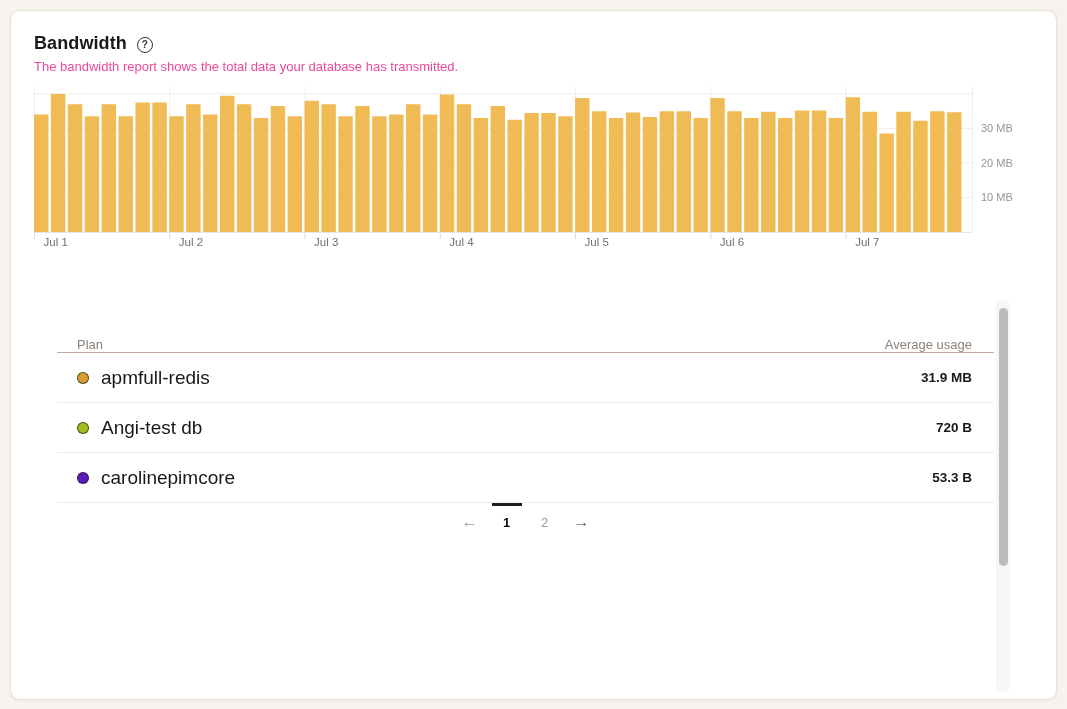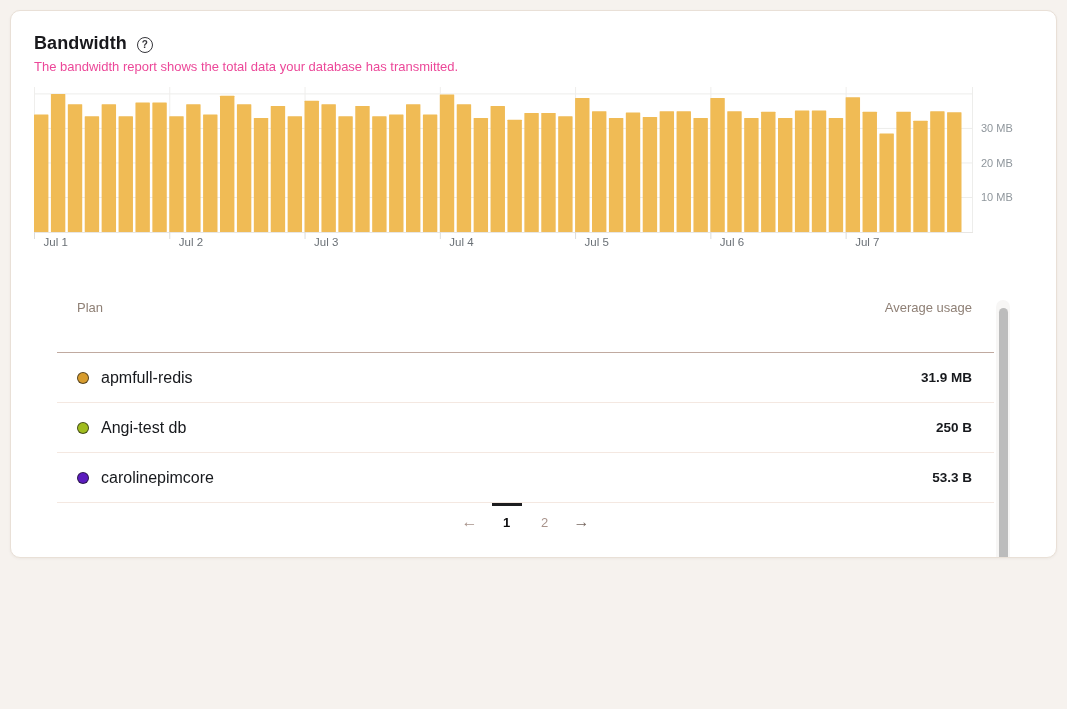--- a/index.html
+++ b/index.html
@@ -4,21 +4,21 @@
 <style>
   * { margin:0; padding:0; box-sizing:border-box; }
   html,body { width:1067px; height:709px; }
   body {
     font-family:"Liberation Sans", sans-serif;
     background:#f6f2ee;
     position:relative;
     overflow:hidden;
   }
   .card {
-    position:absolute; left:10px; top:10px; width:1047px; height:548px;
+    position:absolute; left:10px; top:10px; width:1047px; height:690px;
     background:#ffffff;
     border:1px solid #e9e0d7;
     border-radius:10px;
     box-shadow:0 1px 3px rgba(60,40,20,.05);
     overflow:hidden;
   }
   .card-inner { padding:22px 23px 0 23px; }
 
   
   .title-row { display:flex; align-items:center; gap:10px; }
@@ -31,37 +31,37 @@
   .subtitle { margin-top:5px; font-size:13px; color:#ec4899; }
 
   
   .chart-block { margin-top:13px; }
   .chart-block svg { display:block; }
 
   
   .table-wrap { position:relative; margin:51px 23px 0 23px; height:392px; }
   .table-area { margin-right:16px; }
   .thead {
-    display:flex; align-items:flex-start; height:53px;
+    display:flex; align-items:flex-end; height:53px;
     border-bottom:1px solid #c0aaa0;
     font-size:13px; color:#8f8076;
   }
   .th-plan { padding-left:20px; }
   .th-usage { margin-left:auto; padding-right:22px; }
   .trow {
     display:flex; align-items:center; height:50px;
     border-bottom:1px solid #f4e8e1;
     cursor:pointer;
   }
   .dot {
     width:12px; height:12px; border-radius:50%;
     border:1.5px solid rgba(20,20,20,.65);
     margin-left:20px; margin-right:12px; flex:0 0 auto;
   }
-  .row-name { font-size:16px; color:#17191d; }
+  .row-name { font-size:19px; color:#17191d; }
   .row-value { margin-left:auto; padding-right:22px; font-size:13.5px; color:#17191d;font-weight:bold; }
 
   
   .pagination {
     position:relative; height:38px;
     display:flex; align-items:center; justify-content:center; gap:10px;
   }
   .page-arrow {
     width:26px; height:26px; display:flex; align-items:center; justify-content:center;
     font-size:16px; cursor:pointer; background:none; border:none;
@@ -205,21 +205,21 @@
 
             <div class="trow">
               <span class="dot" style="background: rgb(215, 156, 46);"></span>
               <span class="row-name">apmfull-redis</span>
               <span class="row-value">31.9 MB</span>
             </div>
 
             <div class="trow">
               <span class="dot" style="background: rgb(160, 188, 31);"></span>
               <span class="row-name">Angi-test db</span>
-              <span class="row-value">250 B</span>
+              <span class="row-value">720 B</span>
             </div>
 
 
 
             <div class="trow">
               <span class="dot" style="background: rgb(91, 28, 190);"></span>
               <span class="row-name">carolinepimcore</span>
               <span class="row-value">53.3 B</span>
             </div>
 

